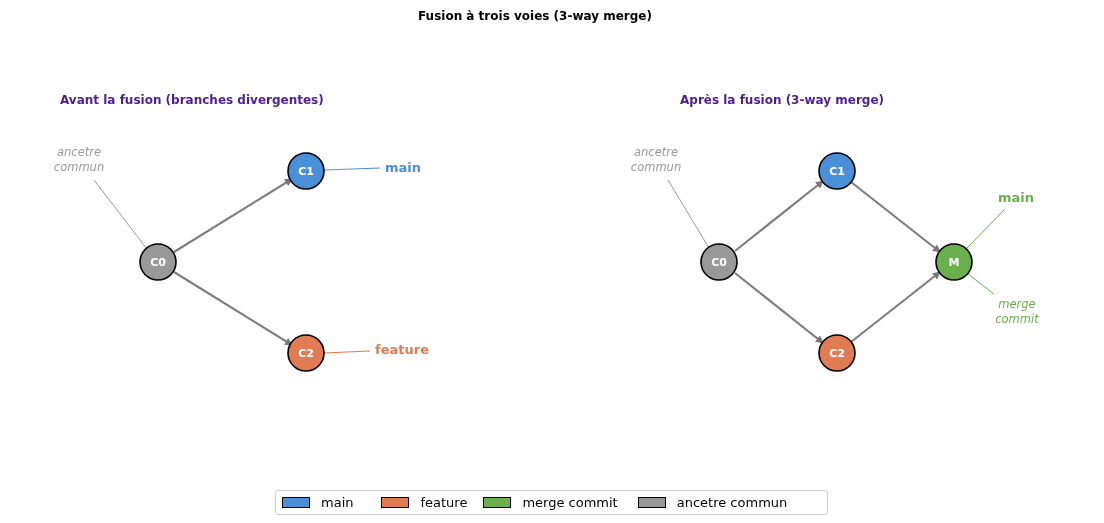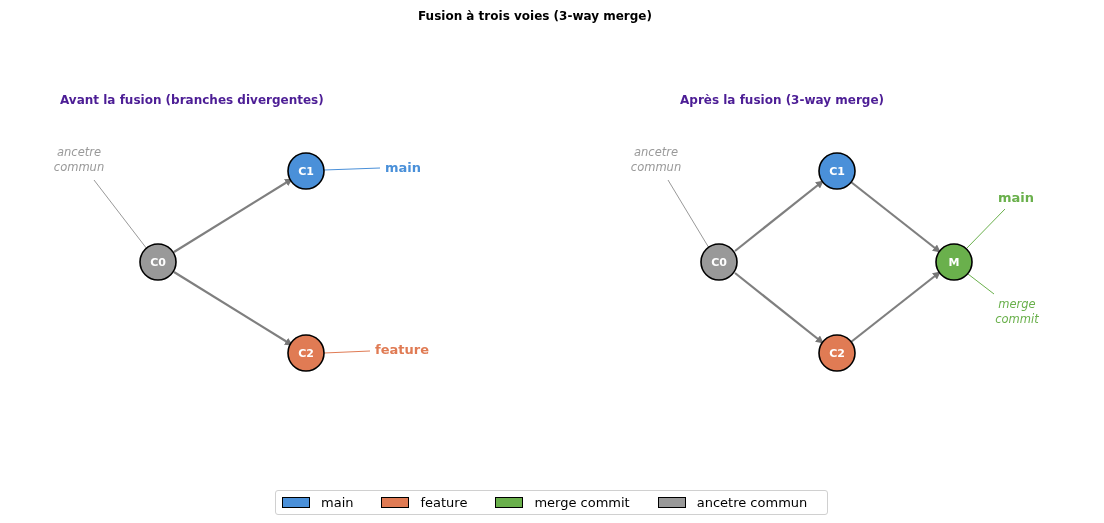--- a/index.html
+++ b/index.html
@@ -75,21 +75,21 @@
 
 <div class="legend">
   <div class="leg-item">
     <span class="swatch" style="background:#4a90d9"></span>
     <span>main</span>
   </div>
   <div class="leg-item" style="margin-left:28px">
     <span class="swatch" style="background:#e07b54"></span>
     <span>feature</span>
   </div>
-  <div class="leg-item" style="margin-left:28px">
+  <div class="leg-item" style="margin-left:16px">
     <span class="swatch" style="background:#6ab04c"></span>
     <span>merge commit</span>
   </div>
-  <div class="leg-item" style="margin-left:28px">
+  <div class="leg-item" style="margin-left:20px">
     <span class="swatch" style="background:#999999"></span>
     <span>ancetre commun</span>
   </div>
 </div>
 
 </body></html>

